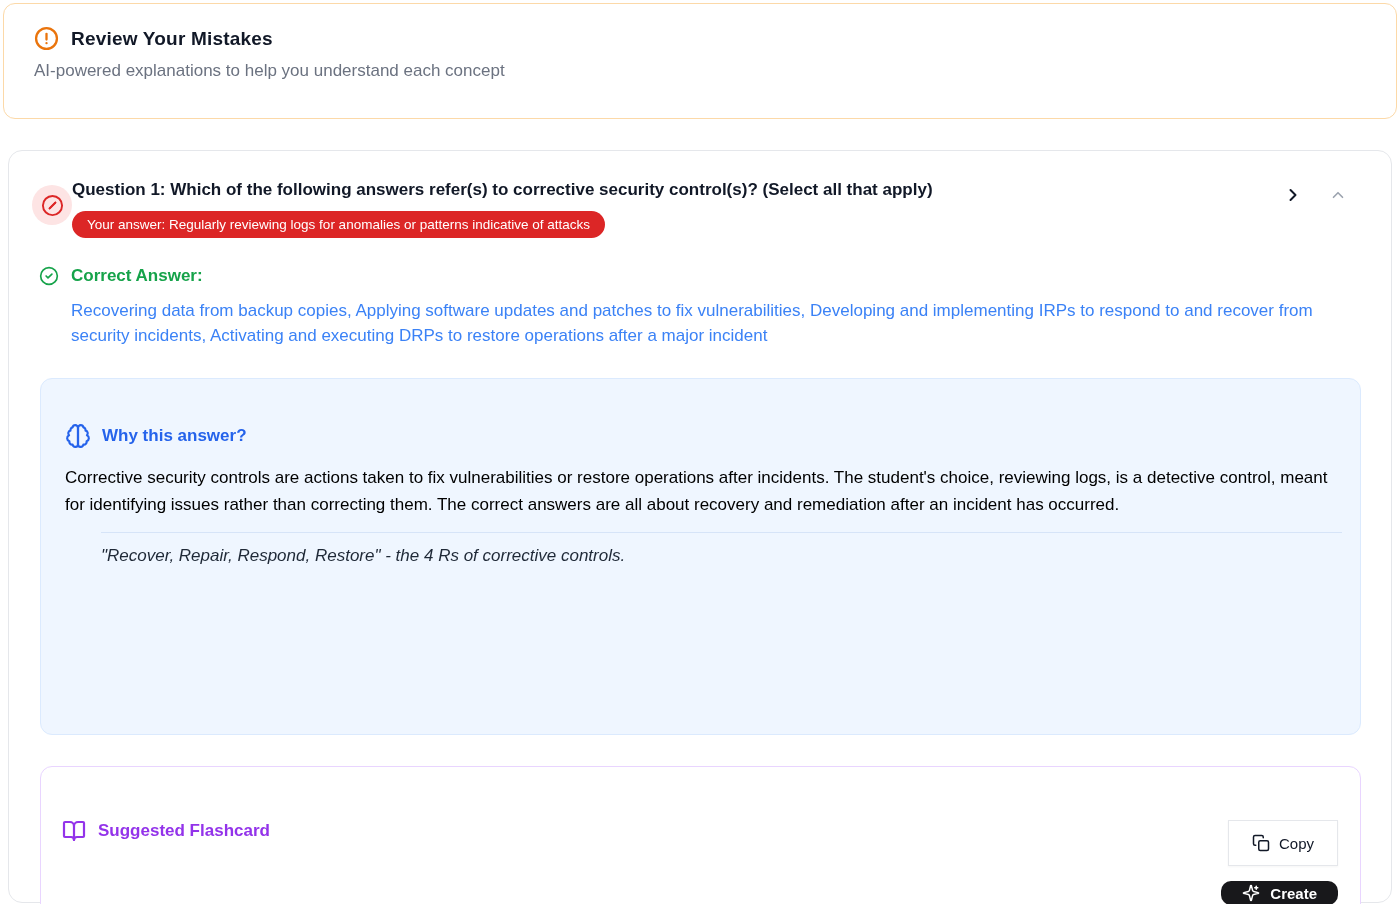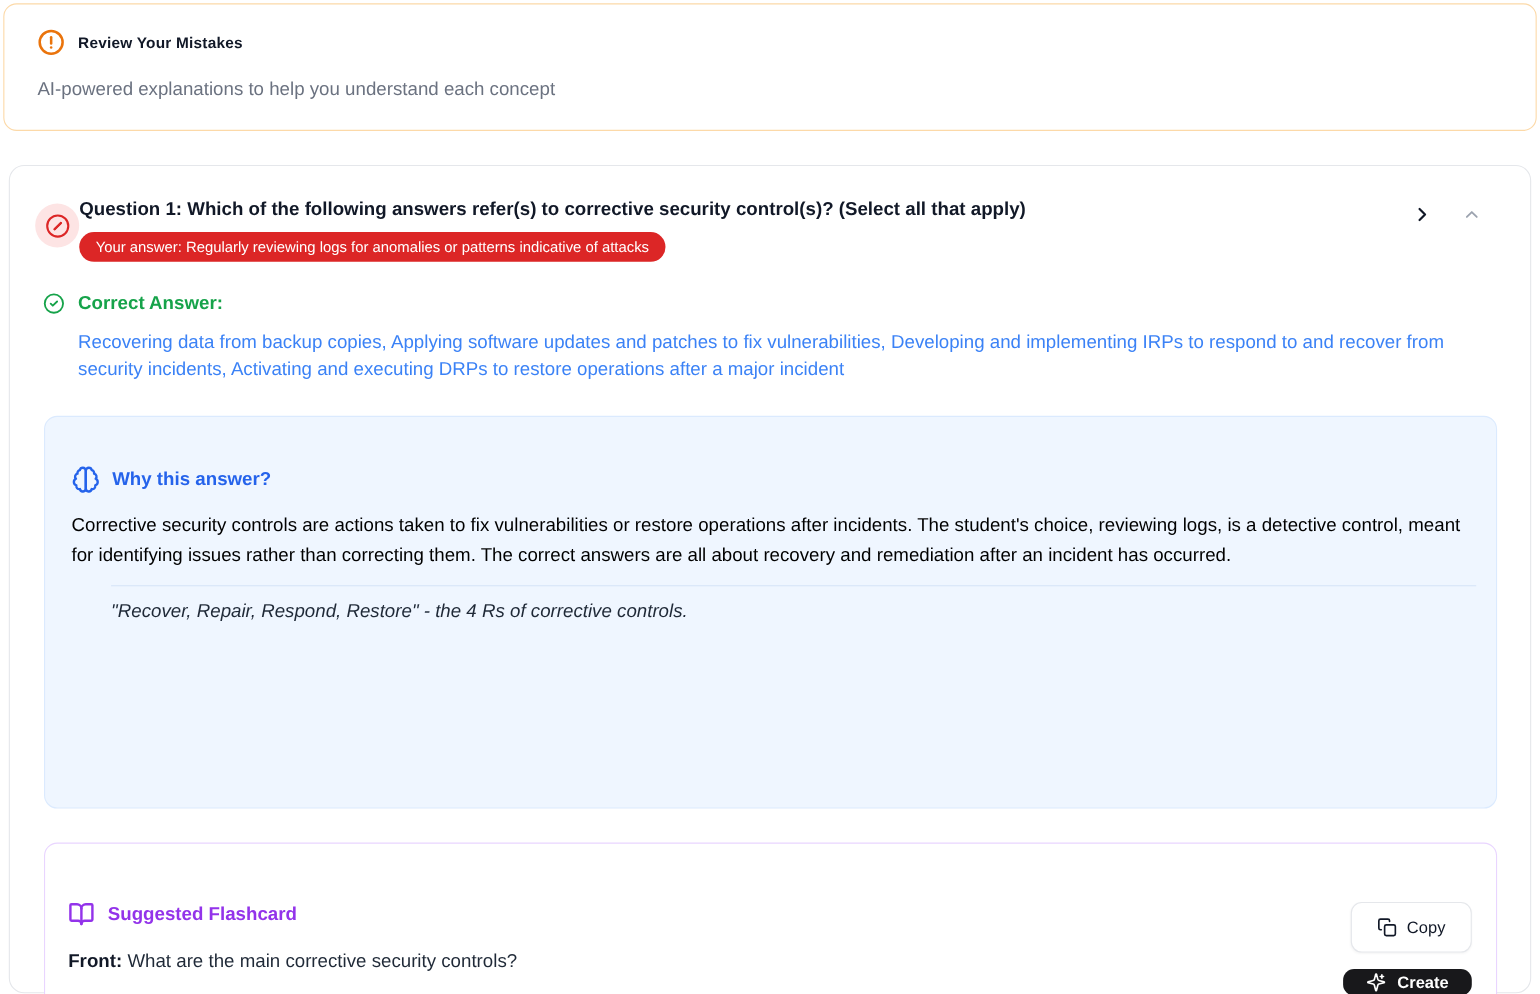--- a/index.html
+++ b/index.html
@@ -9,22 +9,22 @@
   
   .header-card {
     margin: 3px 3px 0 3px;
     border: 1px solid #fcd9a8;
     border-radius: 12px;
     padding: 22px 30px 24px 30px;
     background: #fff;
     height: 116px;
   }
   .header-title-row { display: flex; align-items: center; gap: 12px; }
-  .header-title { font-size: 14px; font-weight: 700; color: #111827; letter-spacing: .2px; }
-  .header-subtitle { margin-top: 20px; font-size: 17px; color: #6b7280; }
+  .header-title { font-size: 19px; font-weight: 700; color: #111827; letter-spacing: .2px; }
+  .header-subtitle { margin-top: 10px; font-size: 17px; color: #6b7280; }
 
   
   .main-card {
     margin: 31px 8px 0 8px;
     border: 1px solid #e5e7eb;
     border-radius: 14px;
     background: #fff;
     padding: 26px 30px 28px 23px;
     height: 753px;
   }
@@ -79,21 +79,21 @@
   .fc-label { font-size: 17px; font-weight: 700; color: #9333ea; }
   .fc-line { margin-top: 21px; font-size: 17px; color: #1f2937; }
   .fc-line + .fc-line { margin-top: 15px; }
   .fc-field-label { font-weight: 700; color: #111827; }
   .fc-actions {
     position: absolute; top: 53px; right: 22px;
     display: flex; flex-direction: column; align-items: flex-end; gap: 15px;
   }
   .copy-btn {
     display: flex; align-items: center; gap: 9px;
-    background: #ffffff; border: 1px solid #e5e7eb; border-radius: 10px;
+    background: #ffffff; border: 1px solid #e5e7eb; border-radius: 0;
     padding: 13px 23px; font-size: 15px; font-weight: 500; color: #111827;
     font-family: "Liberation Sans", sans-serif;
     cursor: pointer; box-shadow: 0 1px 2px rgba(0,0,0,.04);
   }
   .create-btn {
     display: flex; align-items: center; gap: 10px;
     background: #18181b; border: none; border-radius: 10px;
     padding: 3px 21px; font-size: 15px; font-weight: 700; color: #ffffff;
     font-family: "Liberation Sans", sans-serif;
     cursor: pointer;
@@ -185,21 +185,20 @@
   <div class="flashcard">
     <div class="fc-label-row">
       <span>
         <svg width="24" height="24" viewBox="0 0 24 24" fill="none" stroke="#9333ea" stroke-width="2.2" stroke-linecap="round" stroke-linejoin="round">
           <path d="M12 7v14"></path>
           <path d="M3 18a1 1 0 0 1-1-1V4a1 1 0 0 1 1-1h5a4 4 0 0 1 4 4 4 4 0 0 1 4-4h5a1 1 0 0 1 1 1v13a1 1 0 0 1-1 1h-6a3 3 0 0 0-3 3 3 3 0 0 0-3-3z"></path>
         </svg>
       </span>
       <span class="fc-label">Suggested Flashcard</span>
     </div>
-    <p class="fc-line"><span class="fc-field-label">Front:</span><span> What are the main corrective security controls?</span></p>
 
     <div class="fc-actions">
       <button class="copy-btn">
         <span>
           <svg width="18" height="18" viewBox="0 0 24 24" fill="none" stroke="#111827" stroke-width="2" stroke-linecap="round" stroke-linejoin="round">
             <rect width="13" height="13" x="9" y="9" rx="2"></rect>
               <path d="M5 15H4a2 2 0 0 1-2-2V4a2 2 0 0 1 2-2h9a2 2 0 0 1 2 2v1"></path>
           </svg>
         </span>
         <span>Copy</span>

